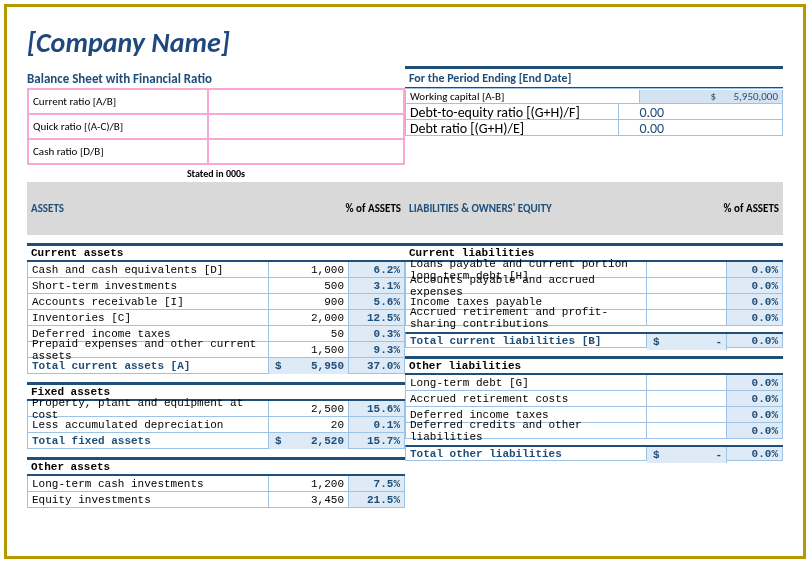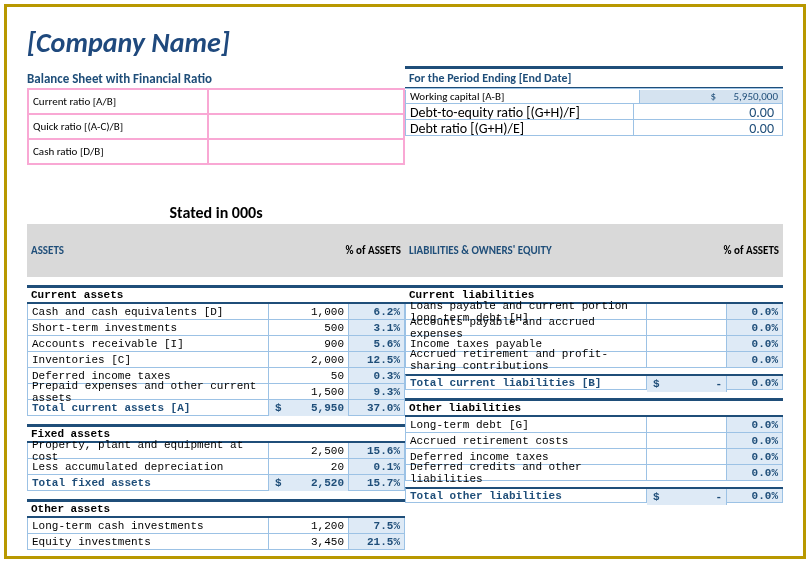--- a/index.html
+++ b/index.html
@@ -18,22 +18,22 @@
 table { width: 100%; border-collapse: collapse; font-size: 11px; }
 .ratio-tbl td { border: 2px solid #f9a8d4; padding: 5px 4px; height: 16px; }
 .ratio-tbl .lbl { width: 48%; }
 .wc-row { display: flex; border-top: 1px solid #9cc2e5; border-bottom: 1px solid #9cc2e5; height: 16px; font-size: 11px; align-items: center; }
 .wc-row .wlbl { flex: 1.6; border-left: 1px solid #9cc2e5; padding: 0 4px; }
 .wc-row .wmid { flex: 0.4; border-left: 1px solid #9cc2e5; }
 .wc-row .wval { flex: 1.2; border-left: 1px solid #9cc2e5; border-right: 1px solid #9cc2e5; padding: 0 4px; text-align: right; color: #1f4e79; }
 .wc-row.top .wval { background: #d5e3f0; }
 .den-row { display: flex; border-bottom: 1px solid #9cc2e5; height: 16px; font-size: 14px; }
 .den-row .dlbl { flex: 2; border-left: 1px solid #9cc2e5; padding: 0 4px; }
-.den-row .dval { flex: 1.2; border-left: 1px solid #9cc2e5; border-right: 1px solid #9cc2e5; padding: 0 8px; text-align: right; color: #1f4e79; }
-.stated { font-size: 16px; font-weight: bold; text-align: center; padding: 2px 0; margin-top: 36px; }
+.den-row .dval { flex: 1.2; border-left: 1px solid #9cc2e5; border-right: 1px solid #9cc2e5; padding: 0 20px; text-align: left; color: #1f4e79; }
+.stated { font-size: 10px; font-weight: bold; text-align: center; padding: 2px 0; }
 .sec-head { display: flex; background: #d9d9d9; padding: 20px 4px; font-size: 11px; font-weight: bold; }
 .sec-head .sh1 { flex: 1; color: #1f4e79; }
 .sec-head .sh2 { width: 70px; text-align: right; }
 .sec-head .blue { color: #1f4e79; }
 .grp { margin-top: 8px; font-family: Liberation Mono, monospace; }
 .grp-head { border-top: 3px solid #1f4e79; border-bottom: 2px solid #1f4e79; font-size: 11px; font-weight: bold; padding: 1px 4px; color: #000; }
 .dr { display: flex; border-bottom: 1px solid #9cc2e5; border-left: 1px solid #9cc2e5; height: 16px; font-size: 11px; }
 .dr .c1 { flex: 1; border-right: 1px solid #9cc2e5; padding: 0 4px; display: flex; align-items: center; }
 .dr .c2 { width: 80px; border-right: 1px solid #9cc2e5; padding: 8px 4px; text-align: center; display: flex; align-items: center; justify-content: flex-end; }
 .dr .c3 { width: 56px; border-right: 1px solid #9cc2e5; padding: 0 4px; text-align: right; display: flex; align-items: center; justify-content: flex-end; background: #deeaf6; color: #1f4e79; font-weight: 600; }

